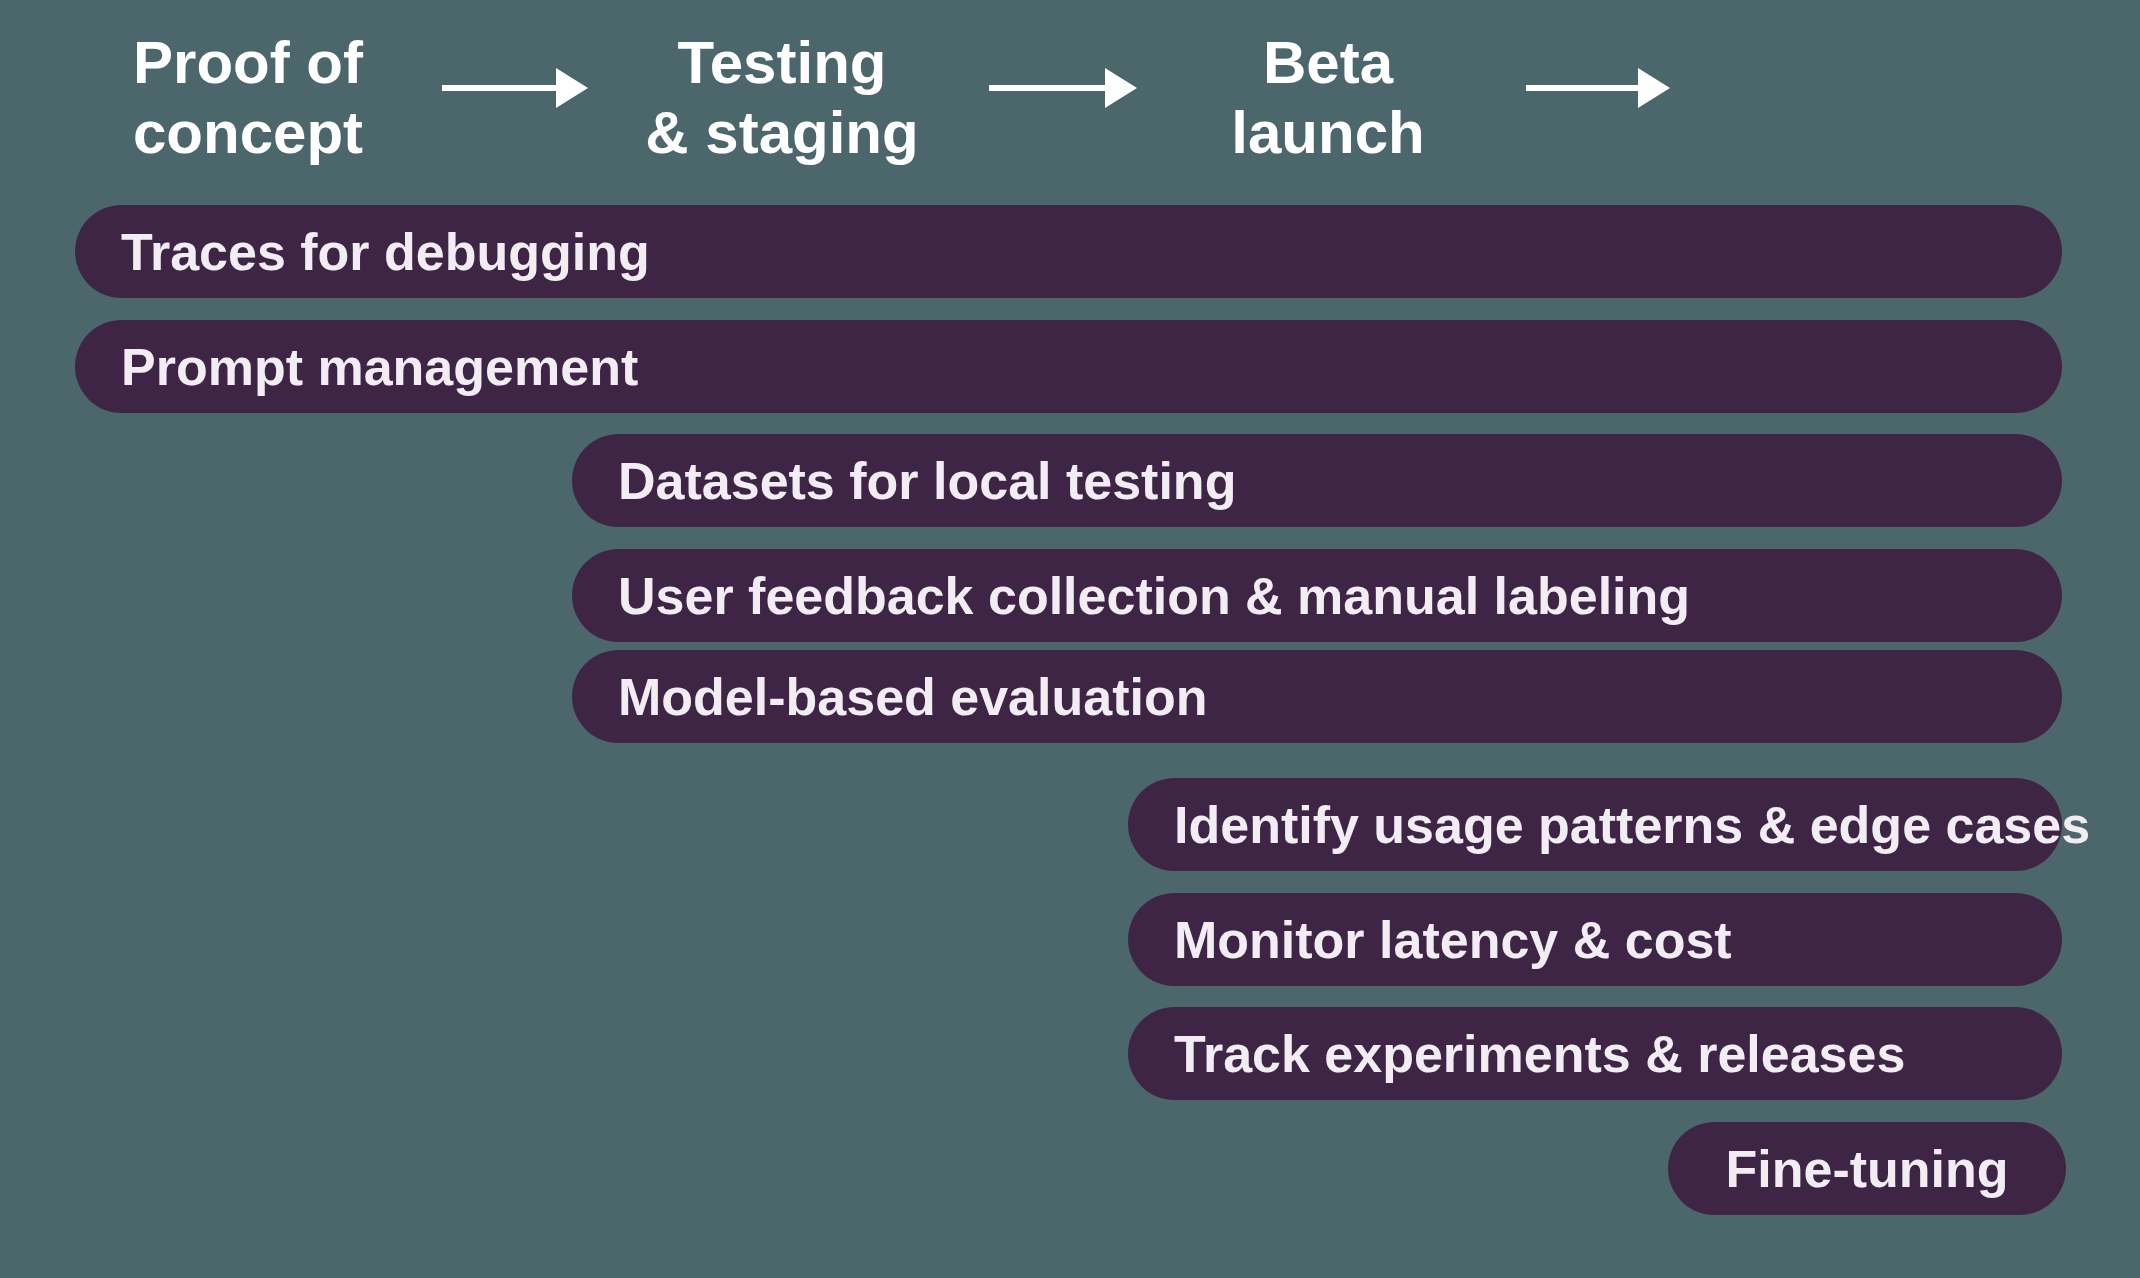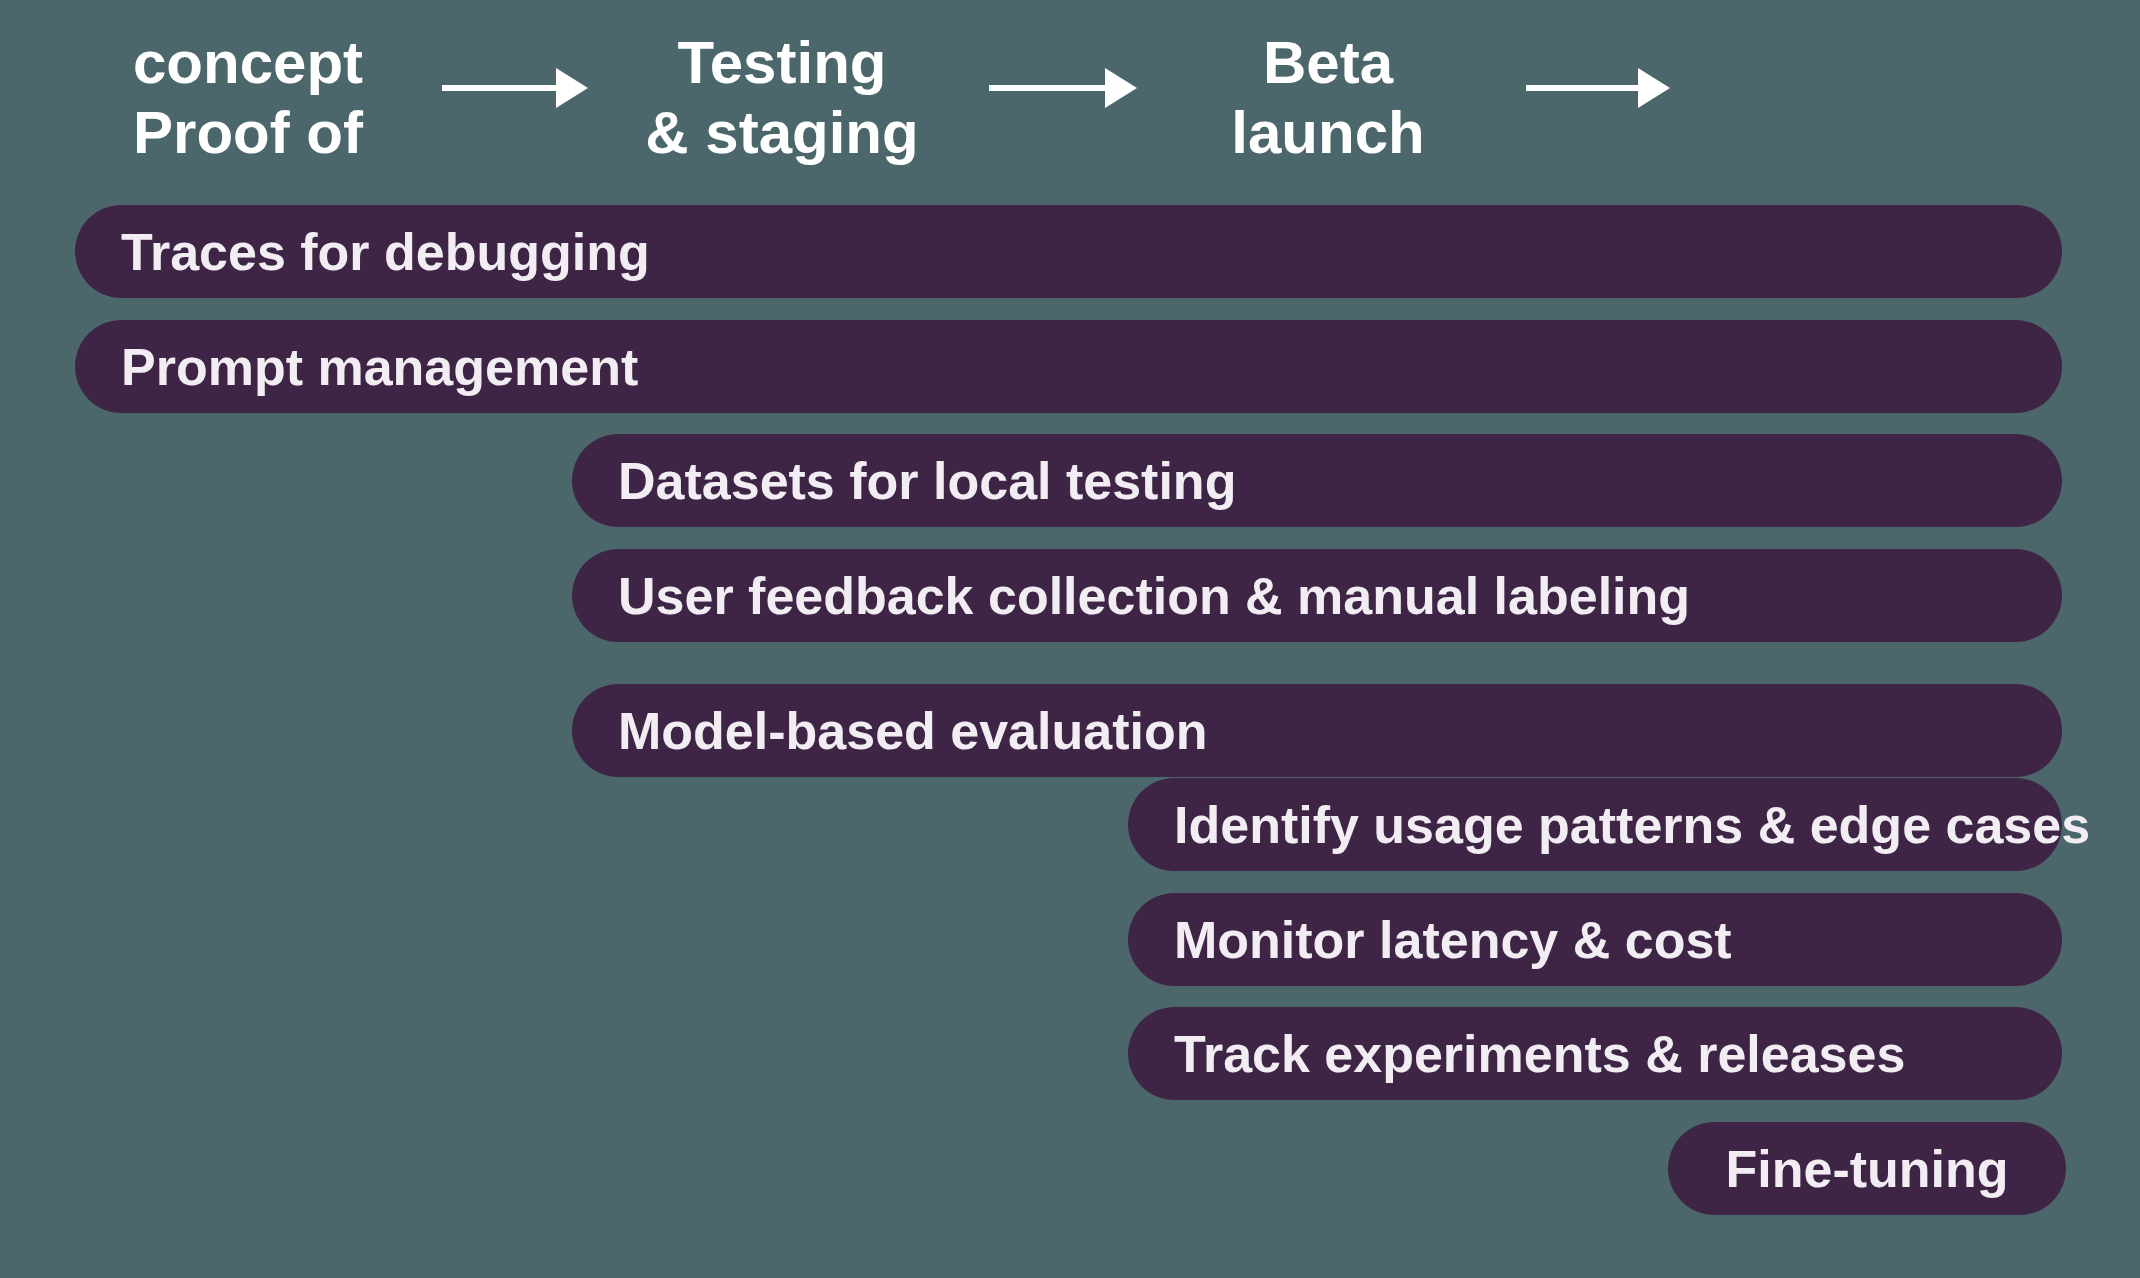--- a/index.html
+++ b/index.html
@@ -42,22 +42,22 @@
     justify-content:center;
     padding-left:0;
   }
 </style>
 </head>
 <body>
 
 <div class="canvas">
 
   <div class="stage" style="left: 248px;">
+    <span>Proof of</span>
     <span>concept</span>
-    <span>Proof of</span>
   </div>
   <div class="stage" style="left: 782px;">
     <span>Testing</span>
     <span>&amp; staging</span>
   </div>
   <div class="stage" style="left: 1328px;">
     <span>Beta</span>
     <span>launch</span>
   </div>
 
@@ -81,21 +81,21 @@
       </div>
       <div class="bar" style="left: 75px; top: 320px; width: 1987px;">
         <span>Prompt management</span>
       </div>
       <div class="bar" style="left: 572px; top: 434px; width: 1490px; text-align: right;">
         <span>Datasets for local testing</span>
       </div>
       <div class="bar" style="left: 572px; top: 549px; width: 1490px;">
         <span>User feedback collection &amp; manual labeling</span>
       </div>
-      <div class="bar" style="left: 572px; top: 684px; width: 1490px;">
+      <div class="bar" style="left: 572px; top: 650px; width: 1490px;">
         <span>Model-based evaluation</span>
       </div>
       <div class="bar" style="left: 1128px; top: 778px; width: 934px;">
         <span>Identify usage patterns &amp; edge cases</span>
       </div>
       <div class="bar" style="left: 1128px; top: 893px; width: 934px;">
         <span>Monitor latency &amp; cost</span>
       </div>
       <div class="bar" style="left: 1128px; top: 1007px; width: 934px;">
         <span>Track experiments &amp; releases</span>

